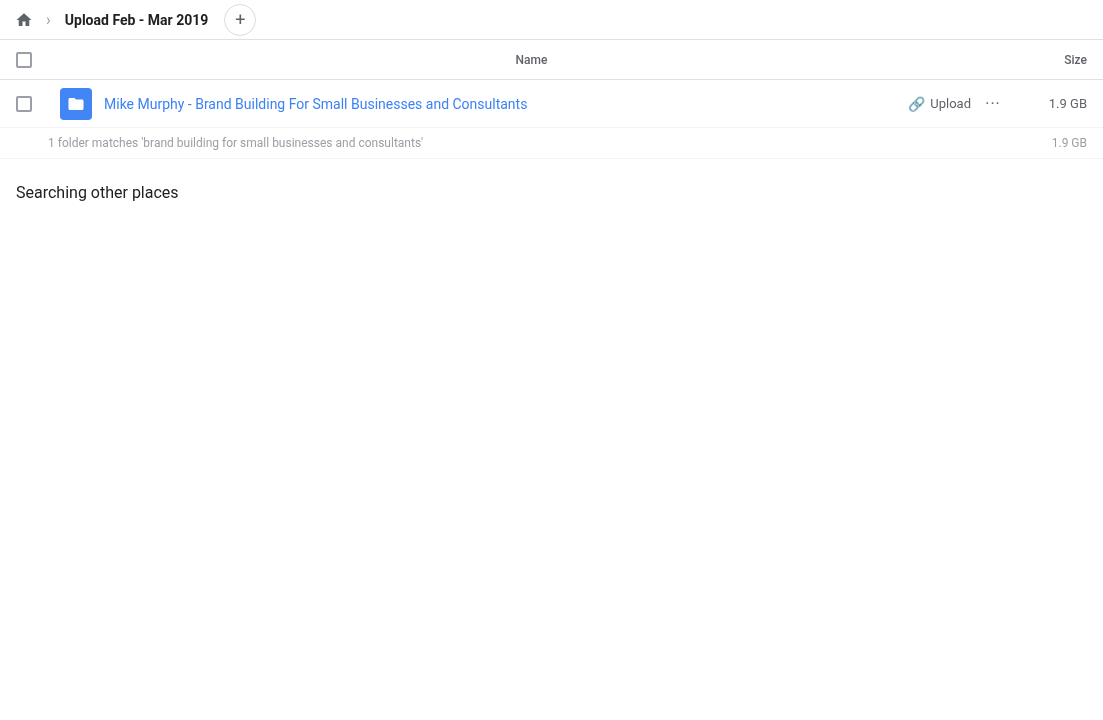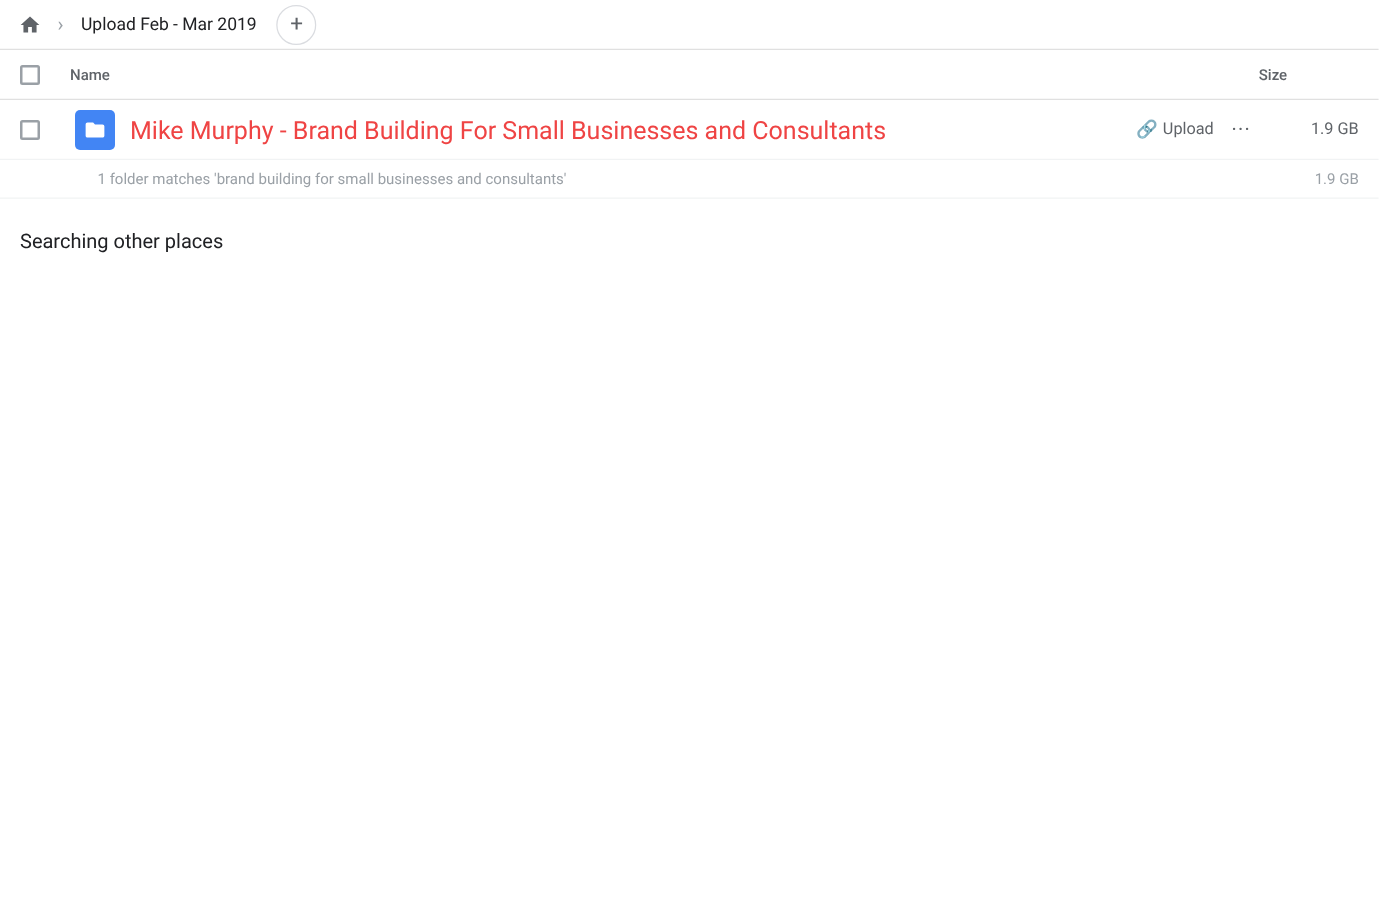--- a/index.html
+++ b/index.html
@@ -46,21 +46,21 @@
     }
 
     .breadcrumb-item {
       display: flex;
       align-items: center;
       padding: 4px 8px;
       border-radius: 4px;
       cursor: pointer;
       color: #202124;
       font-size: 14px;
-      font-weight: 400;
+      font-weight: 700;
     }
 
     .add-btn {
       display: flex;
       align-items: center;
       justify-content: center;
       width: 32px;
       height: 32px;
       border: 1px solid #dadce0;
       border-radius: 50%;
@@ -93,24 +93,26 @@
       border-radius: 2px;
       cursor: pointer;
     }
 
     .name-col {
       flex: 1;
       font-size: 12px;
       font-weight: 500;
       color: #5f6368;
       text-transform: none;
+      text-align: center;
     }
 
     .size-col {
       width: 80px;
+      text-align: right;
       font-size: 12px;
       font-weight: 500;
       color: #5f6368;
     }
 
     
     .file-row {
       display: flex;
       align-items: center;
       padding: 0 16px;
@@ -138,22 +140,22 @@
       border-radius: 4px;
       background: #4285f4;
       display: flex;
       align-items: center;
       justify-content: center;
       color: white;
     }
 
     .file-name-col {
       flex: 1;
-      font-size: 20px;
-      color: #ef4444;
+      font-size: 14px;
+      color: #3b82f6;
       padding-left: 8px;
     }
 
     .file-actions-col {
       display: flex;
       align-items: center;
       gap: 8px;
     }
 
     .shared-badge {
@@ -186,21 +188,21 @@
       width: 80px;
       text-align: right;
       font-size: 13px;
       color: #5f6368;
     }
 
     
     .match-info-row {
       display: flex;
       align-items: center;
-      padding: 8px 16px 8px 78px;
+      padding: 8px 16px 8px 48px;
       border-bottom: 1px solid #f1f3f4;
       color: #9aa0a6;
       font-size: 12px;
     }
 
     .match-text {
       flex: 1;
     }
 
     .match-size {

